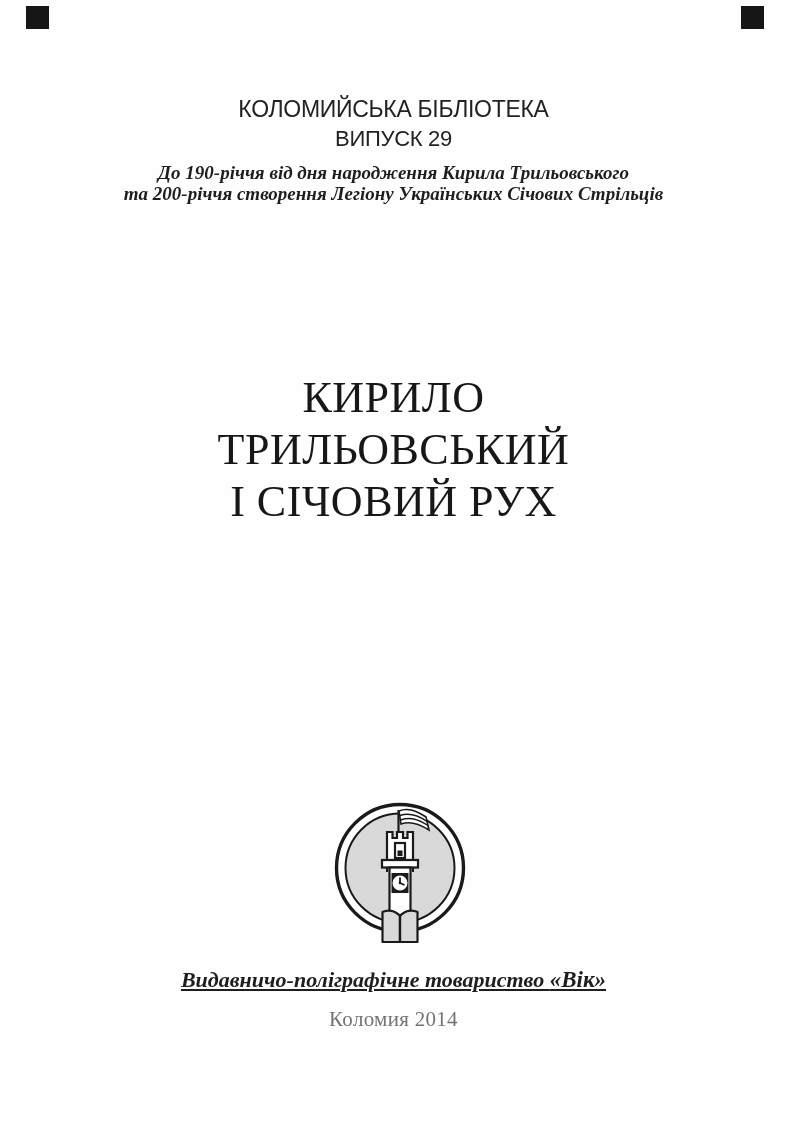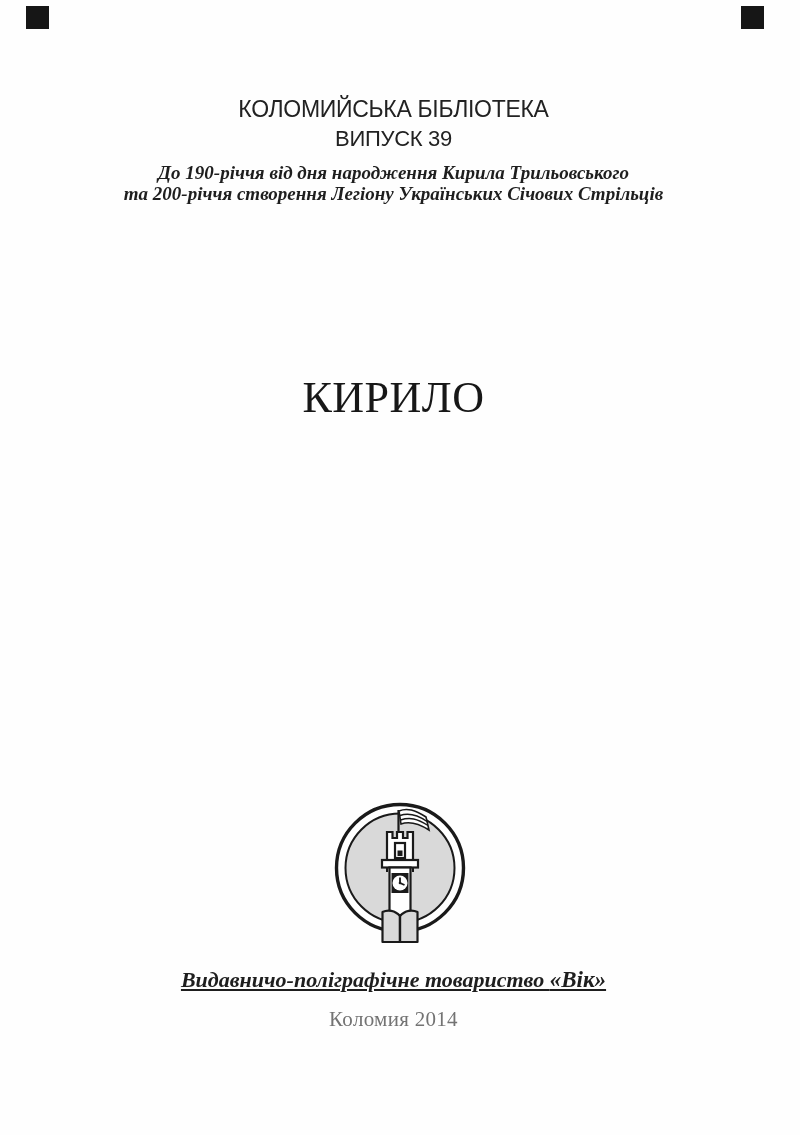--- a/index.html
+++ b/index.html
@@ -49,29 +49,31 @@
 </style>
 </head>
 <body>
 
 <div class="page">
 
   <div class="scan-mark left"></div>
   <div class="scan-mark right"></div>
 
   <div class="centered series">КОЛОМИЙСЬКА БІБЛІОТЕКА</div>
-  <div class="centered issue">ВИПУСК 39</div>
+  <div class="centered issue">ВИПУСК 29</div>
 
   <div class="centered dedication">
     <div>До 190-річчя від дня народження Кирила Трильовського</div>
     <div>та 200-річчя створення Легіону Українських Січових Стрільців</div>
   </div>
 
   <div class="centered title">
     <div>КИРИЛО</div>
+    <div>ТРИЛЬОВСЬКИЙ</div>
+    <div>І СІЧОВИЙ РУХ</div>
   </div>
 
   <div class="logo">
     <svg width="150" height="152" viewBox="0 0 150 152">
 
       <circle cx="75" cy="70" r="63.5" fill="#ffffff" stroke="#1a1a1a" stroke-width="3.4"></circle>
       <circle cx="75" cy="70" r="54.5" fill="#d9d9d9" stroke="#1a1a1a" stroke-width="2"></circle>
 
       <line x1="73.5" y1="34" x2="73.5" y2="12" stroke="#1a1a1a" stroke-width="2.2"></line>
 

